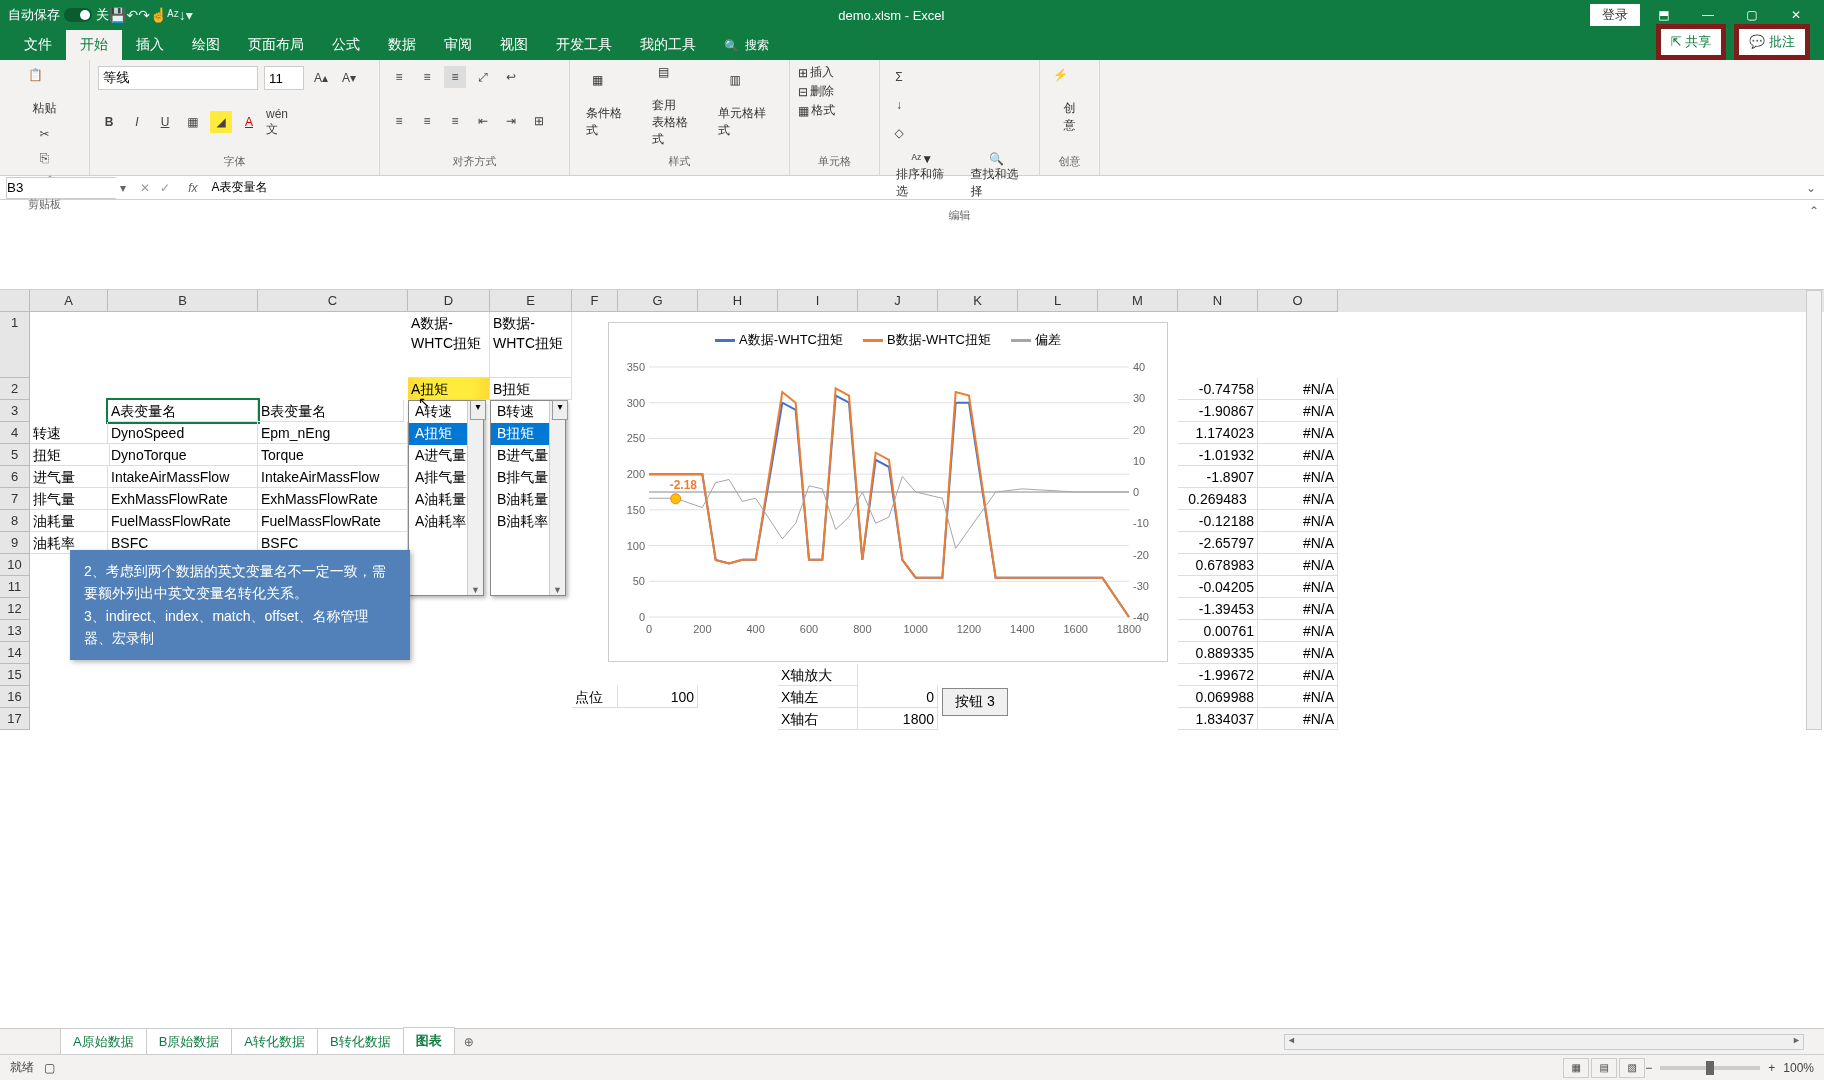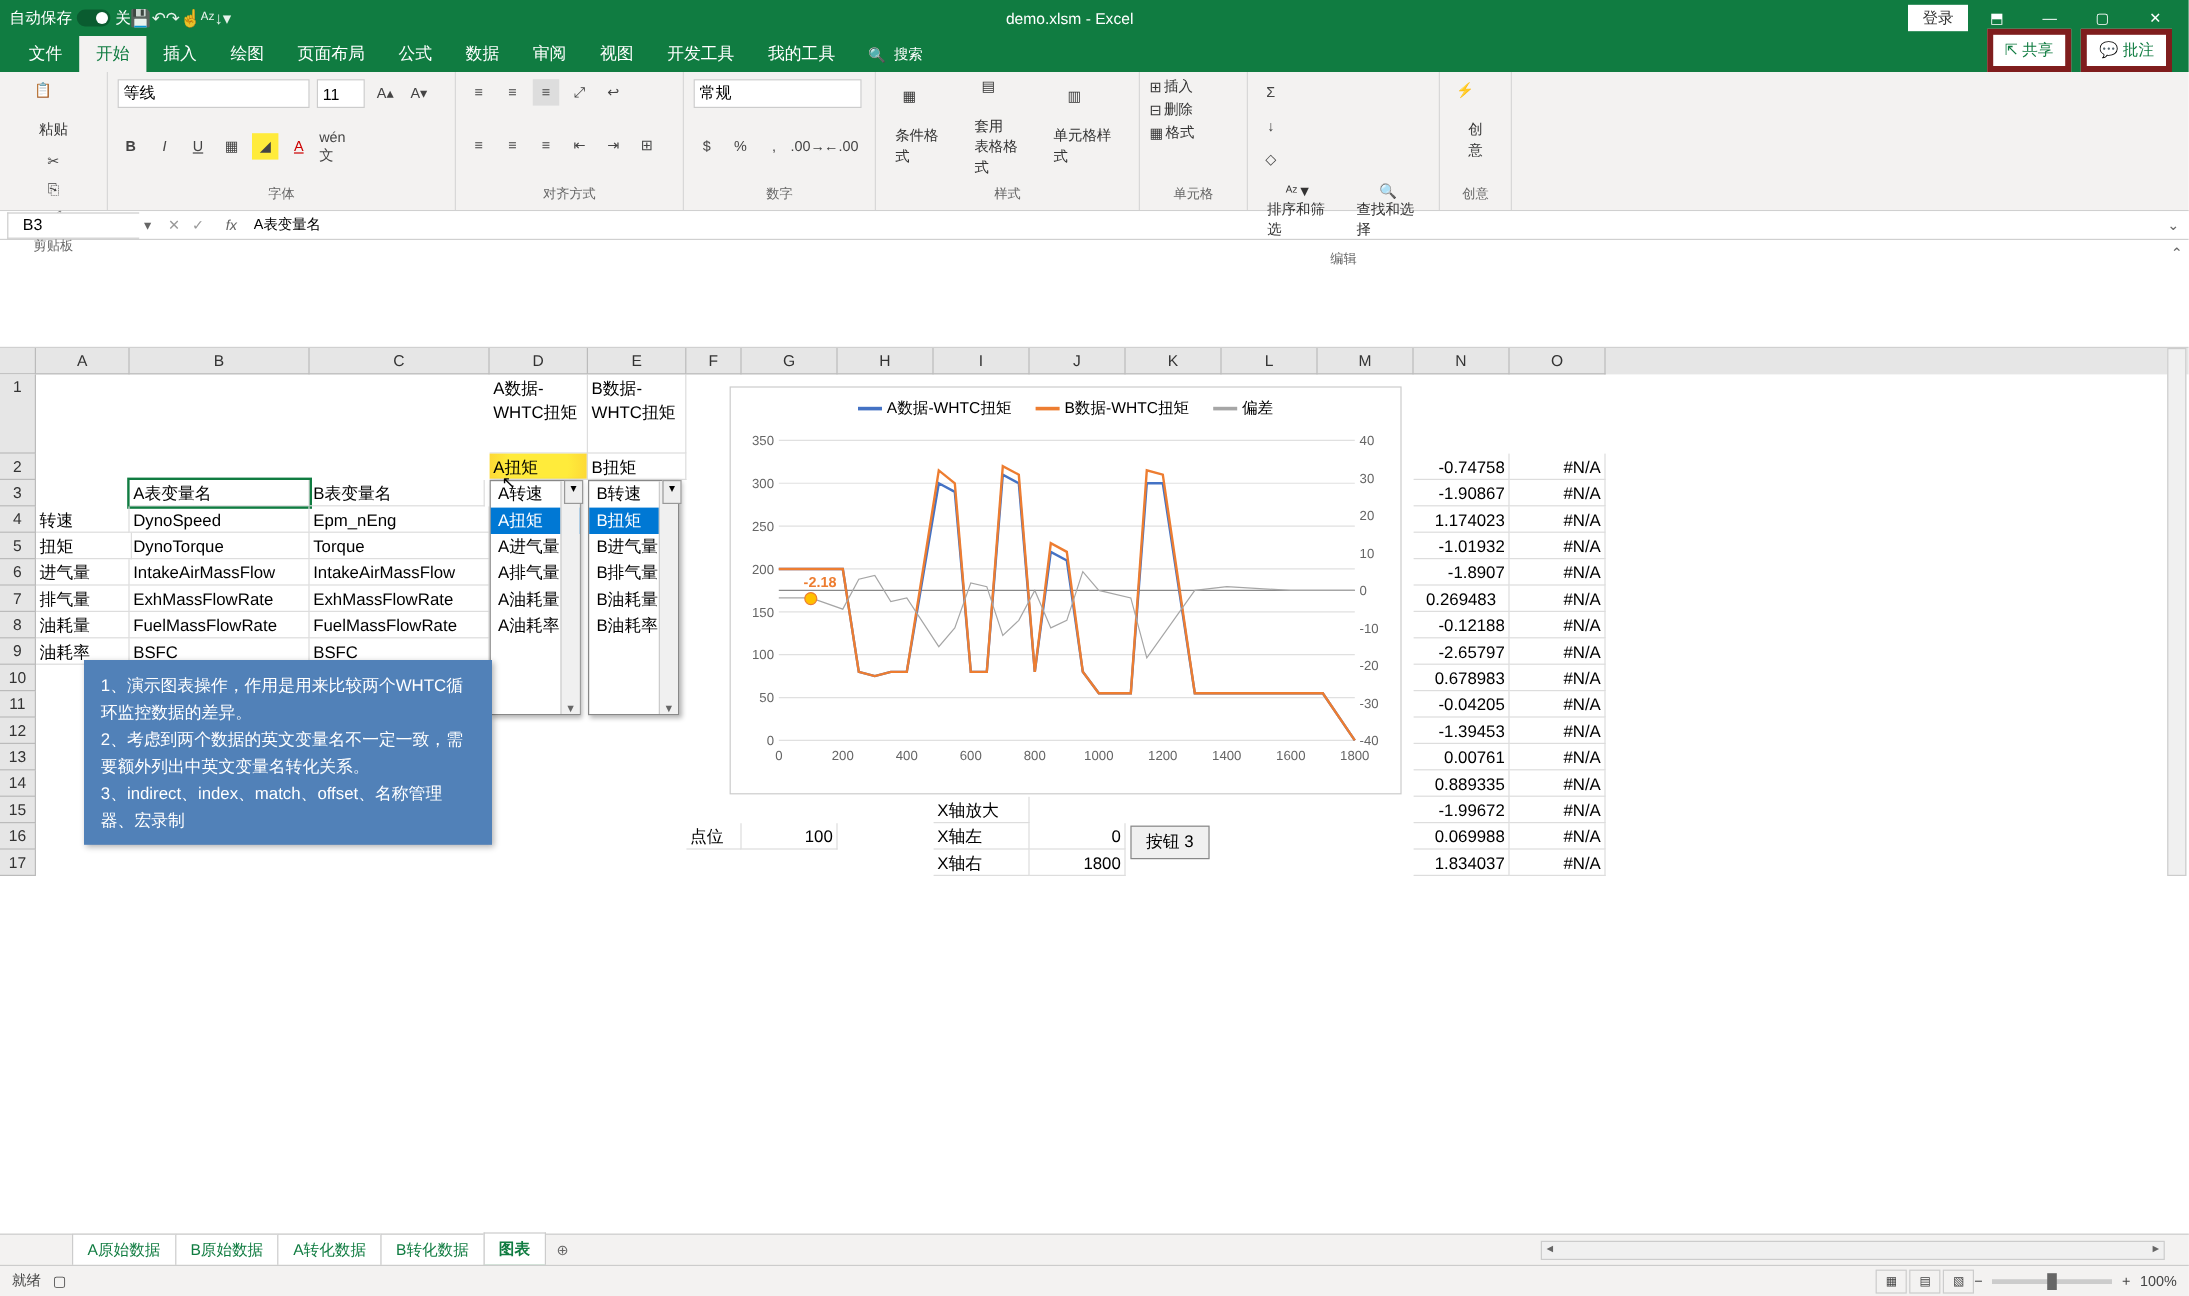--- a/index.html
+++ b/index.html
@@ -25,21 +25,21 @@
 .ribbon-group{border-right:1px solid #d8d8d8;padding:4px 8px;display:flex;flex-direction:column;justify-content:space-between;}
 .ribbon-group-label{font-size:11px;color:#666;text-align:center;padding:2px 0;}
 .ribbon-ctrl{font-size:12px;color:#333;display:flex;align-items:center;gap:2px;}
 .font-sel{width:160px;height:24px;border:1px solid #ccc;padding:2px 4px;background:#fff;}
 .size-sel{width:40px;height:24px;border:1px solid #ccc;padding:2px 4px;background:#fff;}
 .btn-row{display:flex;gap:6px;align-items:center;margin:2px 0;}
 .rbtn{width:22px;height:22px;display:flex;align-items:center;justify-content:center;color:#444;}
 .big-btn{display:flex;flex-direction:column;align-items:center;padding:4px 8px;font-size:12px;color:#333;}
 .big-btn svg,.big-btn .ico{width:32px;height:32px;}
 .namebox-row{height:24px;display:flex;align-items:center;border-bottom:1px solid #d0d0d0;background:#fff;}
-.namebox{width:110px;border:1px solid #ccc;border-right:none;height:22px;padding:0 12px;margin-left:6px;}
+.namebox{width:110px;border:1px solid #ccc;border-right:none;height:22px;padding:0 0;margin-left:6px;}
 .fx-btns{display:flex;gap:10px;padding:0 10px;color:#999;}
 .fx-label{font-style:italic;color:#666;padding:0 8px;}
 .formula-bar{flex:1;padding:0 6px;}
 .formula-expand{height:90px;border-bottom:1px solid #d0d0d0;background:#fff;display:flex;}
 .formula-expand .pad{flex:1;}
 .formula-expand .collapse{width:20px;display:flex;align-items:flex-start;justify-content:center;color:#666;padding-top:4px;}
 .grid-area{display:flex;height:450px;}
 .row-headers{width:30px;background:#e6e6e6;}
 .corner{width:30px;height:22px;background:#e6e6e6;border-right:1px solid #bbb;border-bottom:1px solid #bbb;}
 .col-headers{display:flex;background:#e6e6e6;height:22px;}
@@ -178,33 +178,20 @@
     </div>
     <div class="btn-row">
       <span class="rbtn">≡</span>
       <span class="rbtn">≡</span>
       <span class="rbtn">≡</span>
       <span class="rbtn">⇤</span>
       <span class="rbtn">⇥</span>
       <span class="rbtn">⊞</span>
     </div>
     <div class="ribbon-group-label">对齐方式</div>
-  </div>
-  <div class="ribbon-group" style="width:160px;">
-    <div class="btn-row">
-      <input class="font-sel" style="width: 140px;" value="常规">
-    </div>
-    <div class="btn-row">
-      <span class="rbtn">$</span>
-      <span class="rbtn">%</span>
-      <span class="rbtn">,</span>
-      <span class="rbtn">.00→</span>
-      <span class="rbtn">←.00</span>
-    </div>
-    <div class="ribbon-group-label">数字</div>
   </div>
   <div class="ribbon-group" style="width:220px;">
     <div class="btn-row" style="height:80px;">
       <div class="big-btn">
           <span class="ico">▦</span>
           <span>条件格式</span>
         </div>
       <div class="big-btn">
           <span class="ico">▤</span>
           <span style="white-space:pre-line;">套用
@@ -390,21 +377,20 @@
           <div class="item">B转速</div>
           <div class="item sel">B扭矩</div>
           <div class="item">B进气量</div>
           <div class="item">B排气量</div>
           <div class="item">B油耗量</div>
           <div class="item">B油耗率</div>
           <div class="scroll"></div>
         </div>
         <div style="position: absolute; left: 522px; top: 88px; font-size: 10px; width: 16px; height: 20px; border: 1px solid rgb(153, 153, 153); text-align: center; background: rgb(238, 238, 238);">▾</div>
         <div class="comment-box" style="left: 40px; top: 238px;">
-          <div>1、演示图表操作，作用是用来比较两个WHTC循环监控数据的差异。</div>
           <div>2、考虑到两个数据的英文变量名不一定一致，需要额外列出中英文变量名转化关系。</div>
           <div>3、indirect、index、match、offset、名称管理器、宏录制</div>
         </div>
         <div class="chart" style="left: 578px; top: 10px;"><div class="legend">
             <div class="leg-item">
               <div class="leg-swatch" style="background: rgb(68, 114, 196);"></div>
               <span>A数据-WHTC扭矩</span>
             </div>
             <div class="leg-item">
               <div class="leg-swatch" style="background: rgb(237, 125, 49);"></div>

